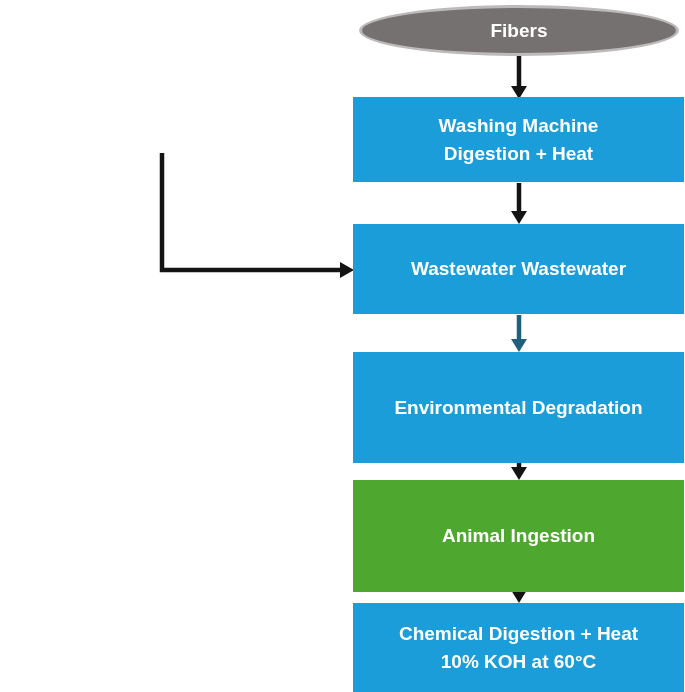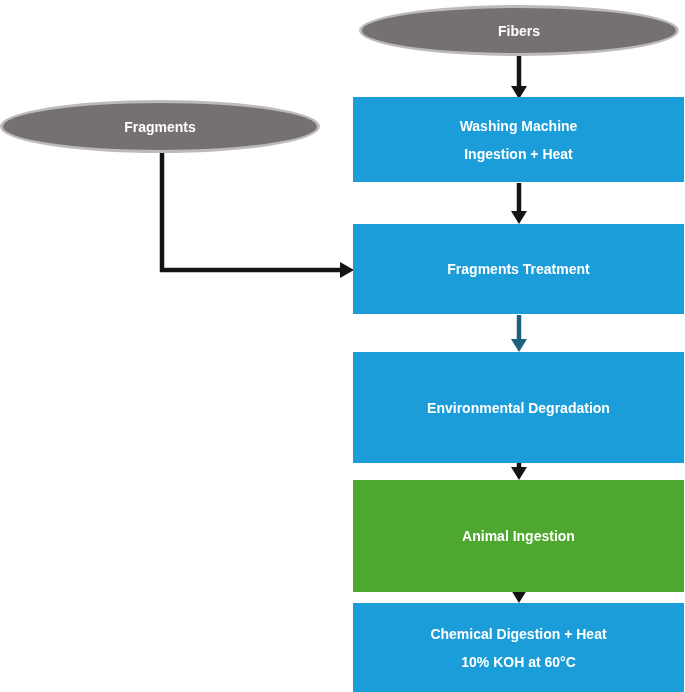--- a/index.html
+++ b/index.html
@@ -24,21 +24,21 @@
   }
   .node{
     position:absolute;
     display:flex;
     flex-direction:column;
     align-items:center;
     justify-content:center;
     text-align:center;
     color:var(--text-white);
     font-weight:700;
-    font-size:14px;
+    font-size:19px;
     line-height:28px;
   }
   .box{
     left:353px;
     width:331px;
     background:var(--box-blue);
   }
   .box.green{background:var(--box-green);}
   .ellipse{
     border-radius:50%;
@@ -92,31 +92,28 @@
     </g>
     <g>
       <line class="shaft" x1="519" y1="569" x2="519" y2="590"></line>
       <polygon class="head" points="511,590 527,590 519,603"></polygon>
     </g>
   </svg>
 
   <div class="node ellipse fibers">
     <span class="line">Fibers</span>
   </div>
-  <div class="node ellipse fragments">
-    <span class="line">Fragments</span>
-  </div>
 
   <div class="node box b1">
     <span class="line">Washing Machine</span>
-    <span class="line">Ingestion + Heat</span>
+    <span class="line">Digestion + Heat</span>
   </div>
 
   <div class="node box b2">
-    <span class="line">Fragments Treatment</span>
+    <span class="line">Wastewater Wastewater</span>
   </div>
 
   <div class="node box b3">
     <span class="line">Environmental Degradation</span>
   </div>
 
   <div class="node box b4 green">
     <span class="line">Animal Ingestion</span>
   </div>
 

